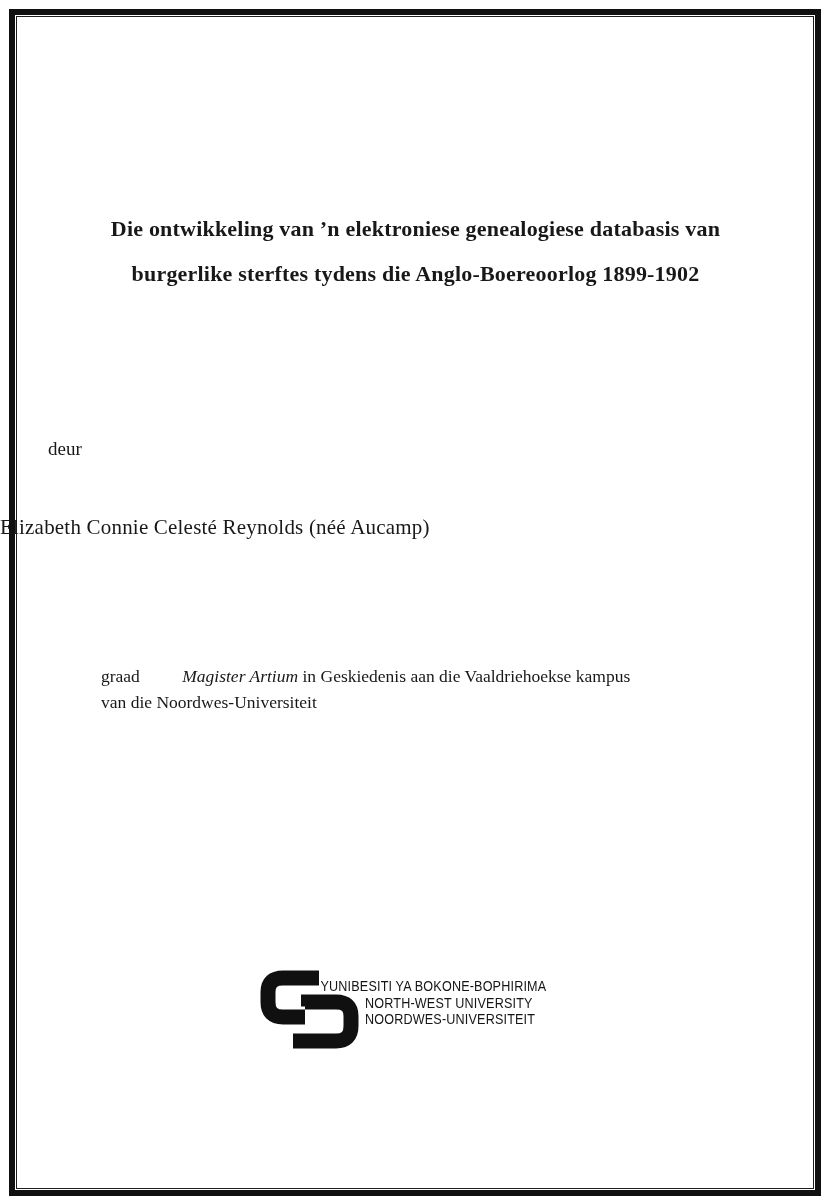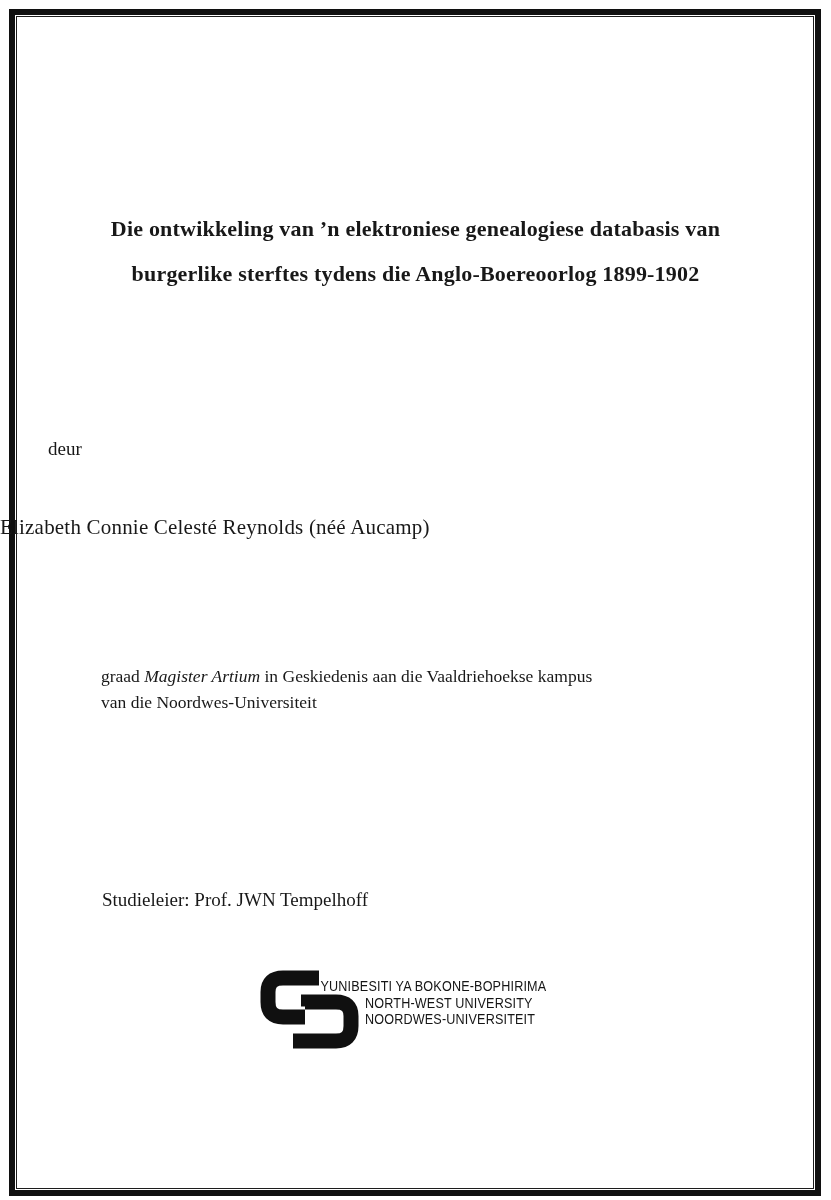--- a/index.html
+++ b/index.html
@@ -59,21 +59,21 @@
     left: 101px;
     width: 634px;
     font-size: 17.5px;
     line-height: 26px;
   }
   .justified-line {
     text-align: justify;
     text-align-last: justify;
     width: 100%;
   }
-  .italic { font-style: italic; }
+  .italic { font-style: italic; margin-left: 38px; }
   .supervisor-block {
     position: absolute;
     top: 886px;
     left: 102px;
     font-size: 19px;
     line-height: 28px;
   }
   .date-glyph {
     font-weight: bold;
     display: inline-block;
@@ -117,21 +117,20 @@
 <div class="byline-label">deur</div>
 
 <div class="author-line">Elizabeth Connie Celesté Reynolds (néé Aucamp)</div>
 
 <div class="submission-block">
   <div><span>graad </span><span class="italic">Magister Artium</span><span> in Geskiedenis aan die Vaaldriehoekse kampus</span></div>
   <div>van die Noordwes-Universiteit</div>
 </div>
 
 <div class="supervisor-block">
-  <div>Studieleier: Prof. JWN Tempelhoff</div>
 </div>
 
 <svg class="logo-mark" viewBox="0 0 106 86" xmlns="http://www.w3.org/2000/svg">
 
   <path d="M 44 32 H 79 Q 94 32 94 46 V 56 Q 94 71 79 71 H 36" fill="none" stroke="#101010" stroke-width="15" stroke-linecap="butt"></path>
 
   <path d="M 62 8 H 26 Q 11 8 11 22 V 32 Q 11 47 26 47 H 48" fill="none" stroke="#ffffff" stroke-width="21" stroke-linecap="butt"></path>
 
   <path d="M 62 8 H 26 Q 11 8 11 22 V 32 Q 11 47 26 47 H 48" fill="none" stroke="#101010" stroke-width="15" stroke-linecap="butt"></path>
 </svg>

